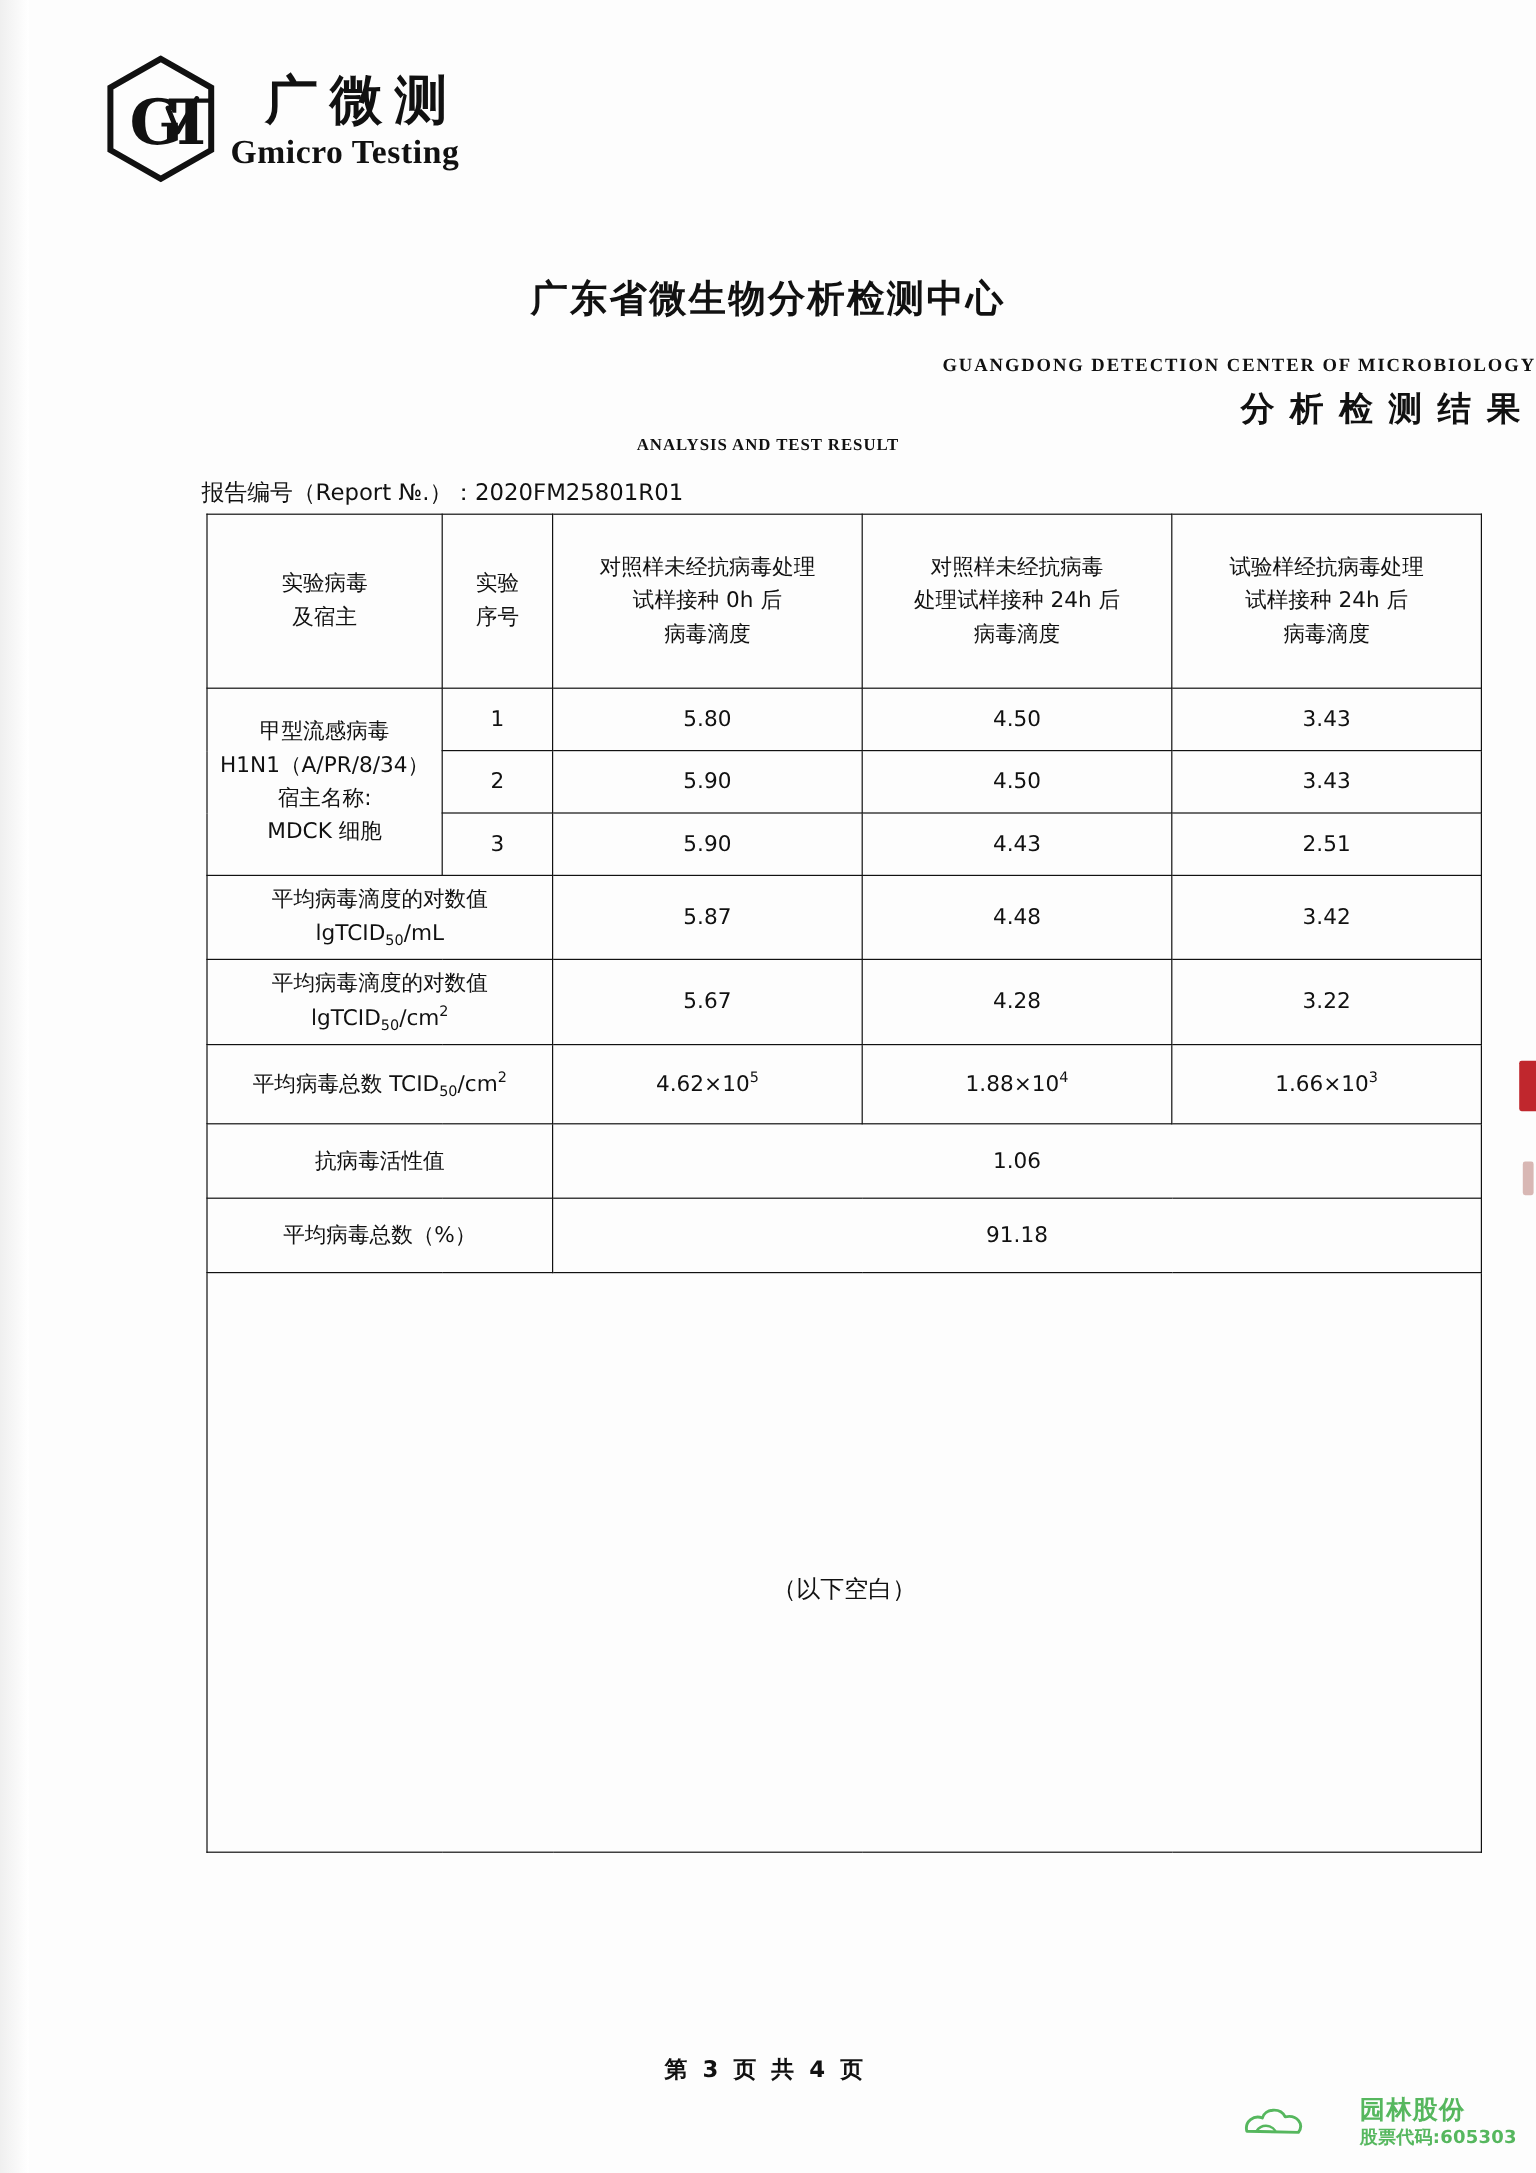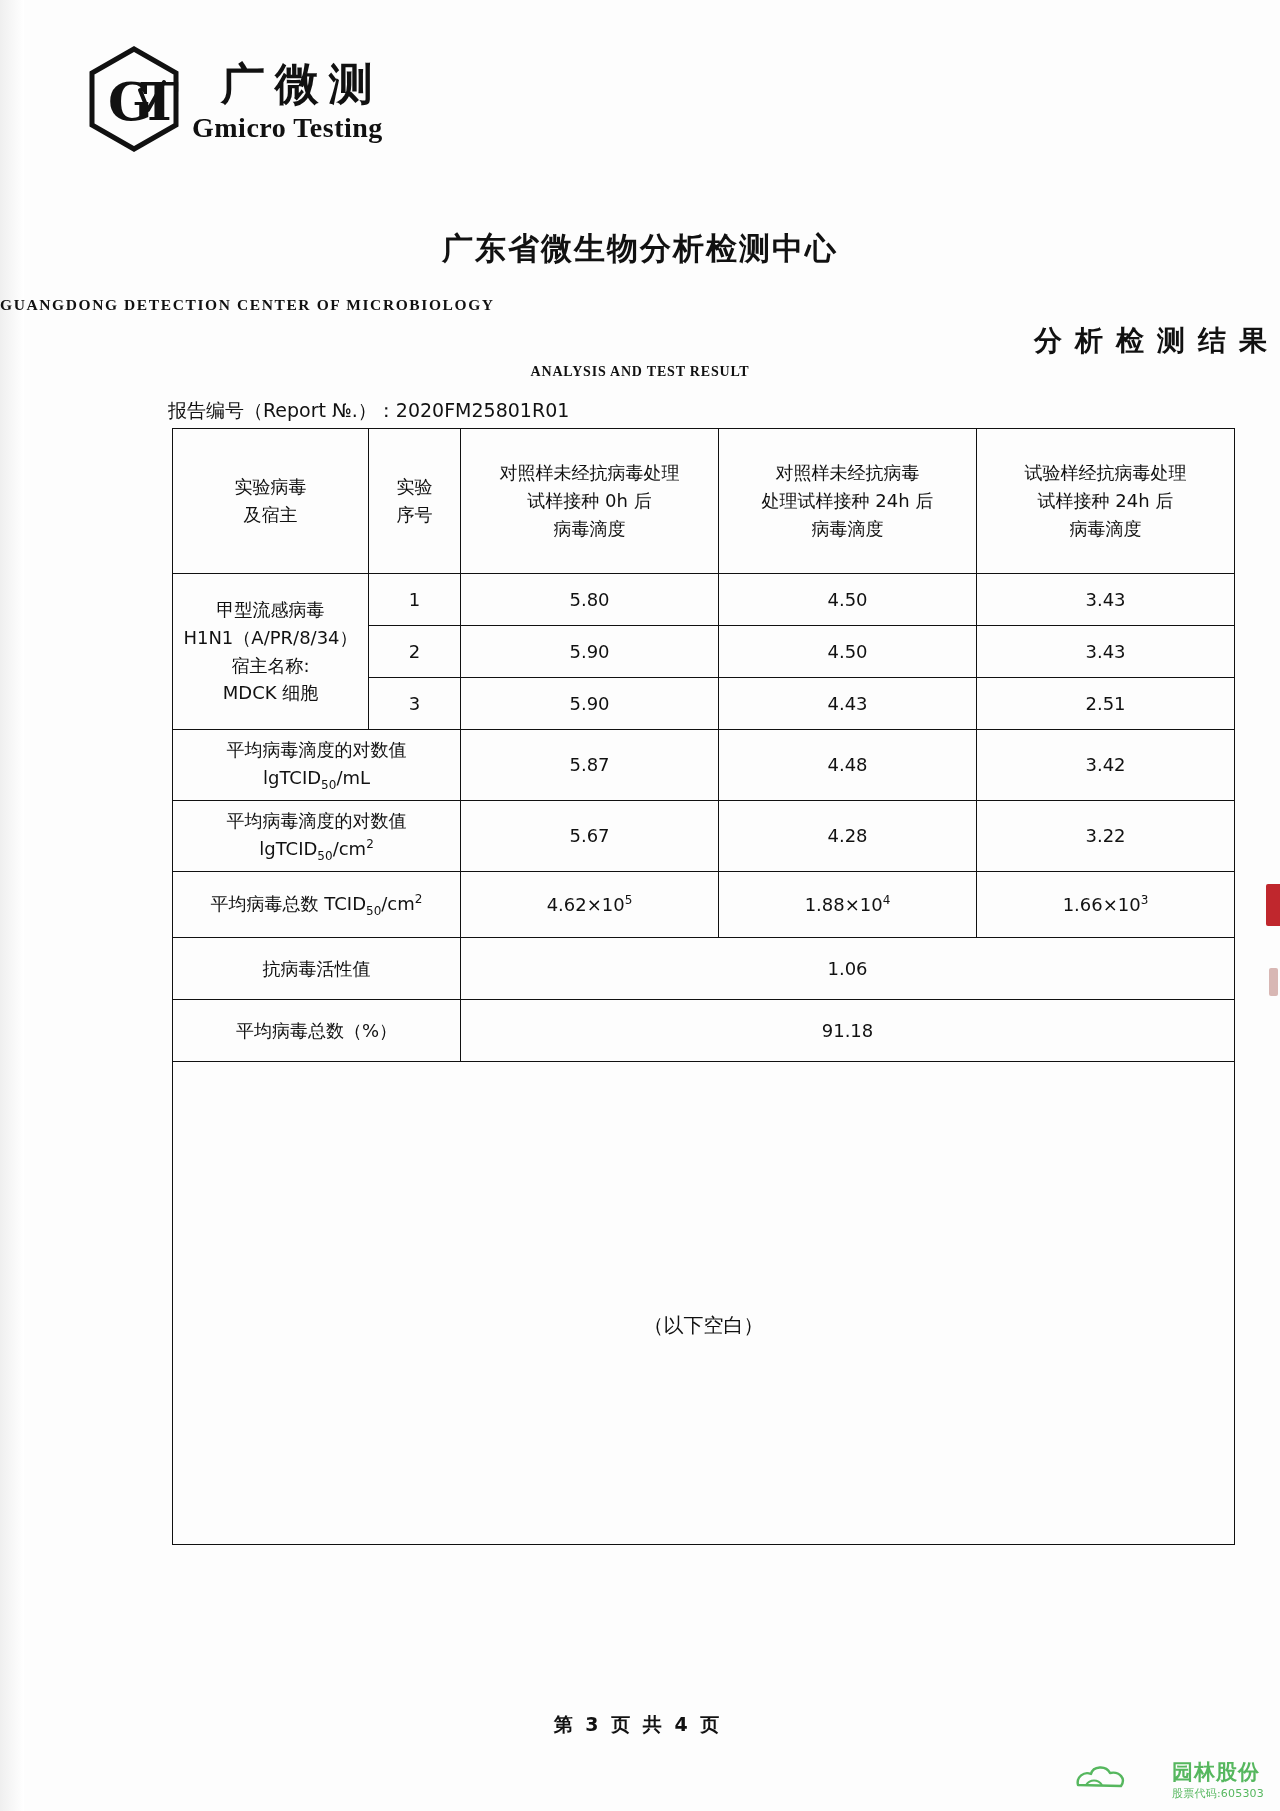--- a/index.html
+++ b/index.html
@@ -70,21 +70,21 @@
     font-size: 31px;
     font-weight: 700;
     letter-spacing: 2px;
     color: #111;
   }
   .title-en {
     position: absolute;
     top: 296px;
     left: 0;
     width: 1280px;
-    text-align: left;
+    text-align: right;
     font-family: "Liberation Serif", "DejaVu Serif", serif;
     font-size: 15.5px;
     font-weight: 700;
     letter-spacing: 1.6px;
     color: #111;
   }
   .subtitle-cn {
     position: absolute;
     top: 322px;
     left: 0;
@@ -190,45 +190,47 @@
     font-size: 19px;
     font-weight: 700;
     letter-spacing: 3px;
     color: #111;
   }
 
   
   .wm {
     position: absolute;
     right: 16px;
-    bottom: 10px;
+    bottom: 20px;
     display: flex;
+    align-items: center;
     opacity: 0.88;
     gap: 40px;
   }
   .wm-mark {
     width: 54px;
     height: 34px;
     flex: 0 0 auto;
   }
   .wm-txt { margin-left: 4px; }
   .wm-name {
     font-family: "DejaVu Sans", "Liberation Sans", sans-serif;
     font-size: 21px;
     font-weight: 700;
     color: #3fae49;
     letter-spacing: 1px;
     line-height: 1.1;
   }
   .wm-code {
     font-family: "DejaVu Sans", "Liberation Sans", sans-serif;
-    font-size: 11px;
+    font-size: 15px;
     color: #3fae49;
     letter-spacing: 0.2px;
     margin-top: 2px;
+    font-weight: bold;
   }
 
   
   .edge-mark-1 {
     position: absolute;
     right: 0;
     top: 884px;
     width: 14px;
     height: 42px;
     background: #c0272d;

